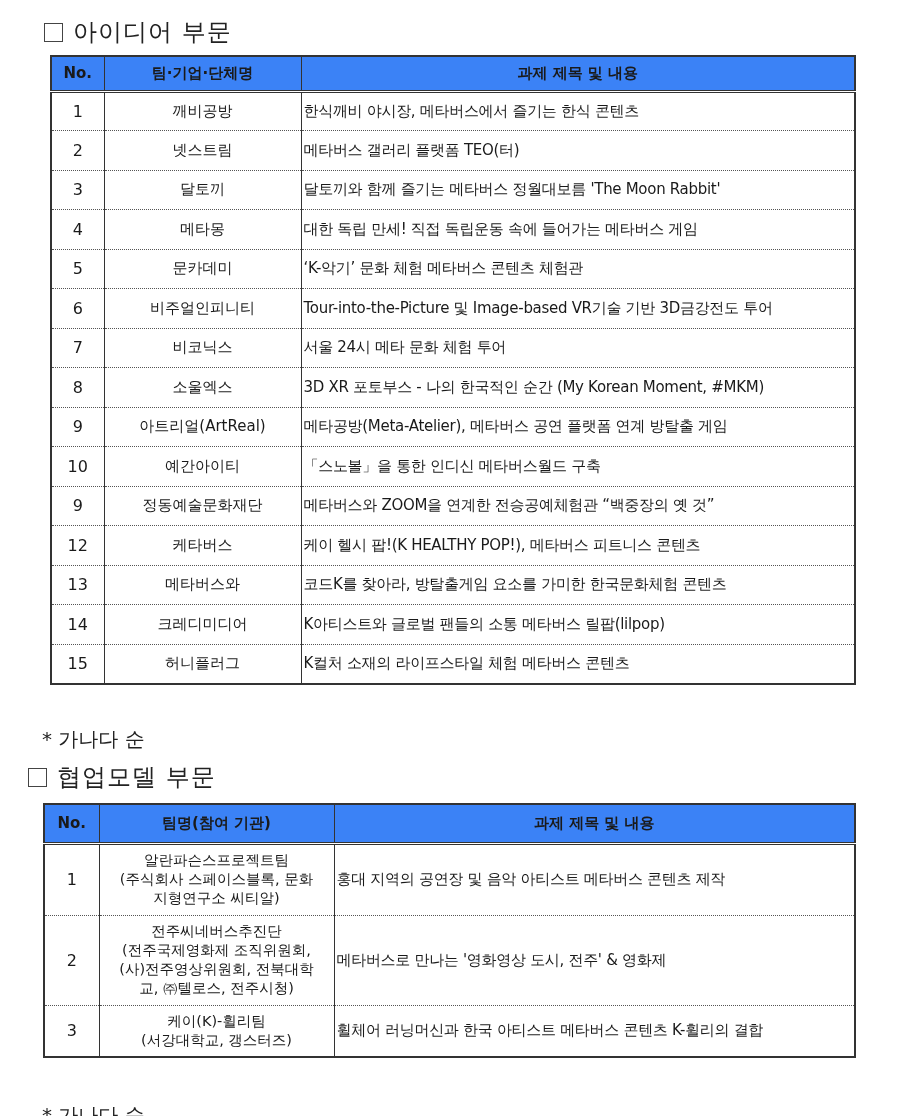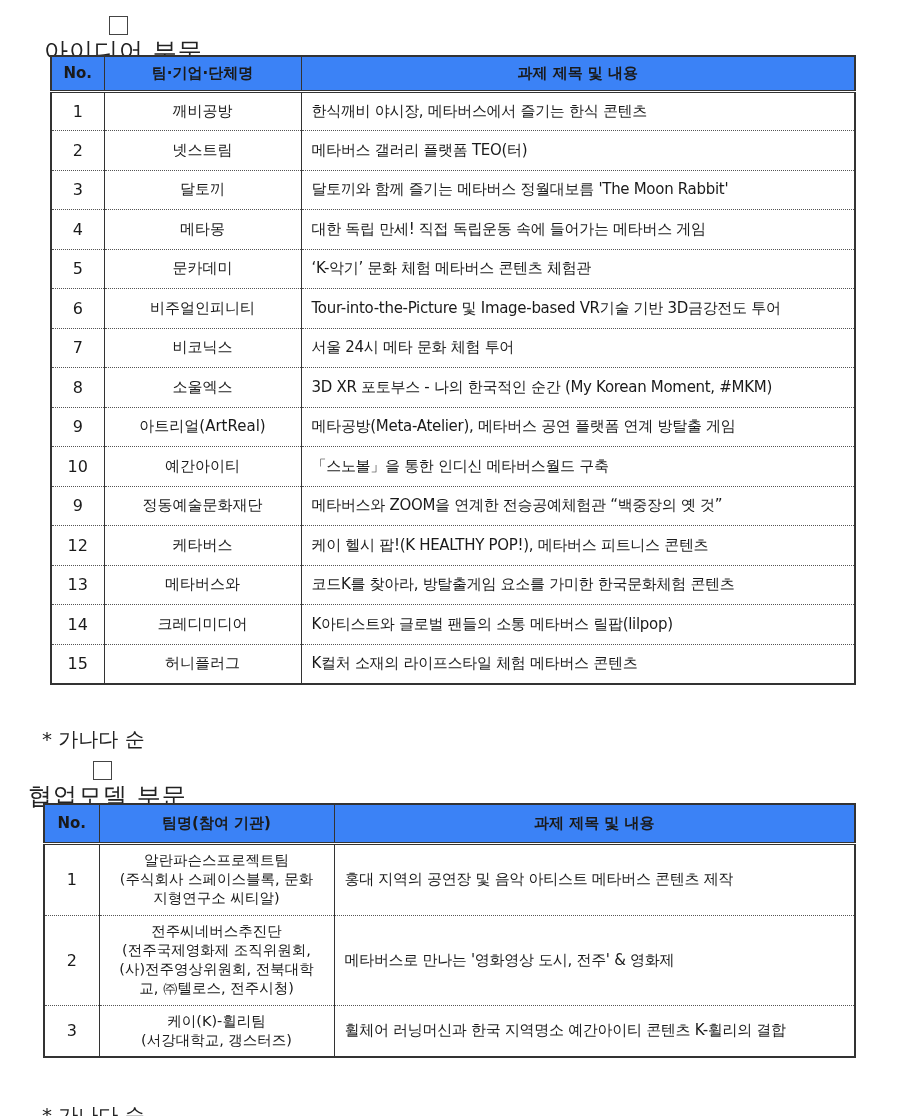--- a/index.html
+++ b/index.html
@@ -1,25 +1,25 @@
 <!DOCTYPE html>
 <html><head>
 <meta charset="utf-8">
 <style>
   html, body { margin:0; padding:0; background:#ffffff; }
   body { width:900px; height:1116px; position:relative; overflow:hidden;
          font-family:"DejaVu Sans", "Liberation Sans", sans-serif; color:#1a1a1a; }
-  .section-title { position:absolute; display:flex; align-items:center; font-size:24px; color:#222; letter-spacing:1px;flex-direction:column; }
+  .section-title { position:absolute; display:flex; align-items:center; font-size:24px; color:#222; letter-spacing:1px; }
   .checkbox-icon { display:inline-block; width:19px; height:19px; border:1.5px solid #444; box-sizing:border-box; margin-right:10px; background:#fff; }
   table.grid { position:absolute; border-collapse:collapse; table-layout:fixed; border:2.5px solid #333; }
   table.grid th { background:#3b82f6; font-weight:bold; font-size:15px; text-align:center; border:1.5px solid #333; border-bottom:3px double #333; padding:0; }
   table.grid td { font-size:15px; border-left:1.5px solid #333; border-right:1.5px solid #333; border-top:1px dotted #555; border-bottom:1px dotted #555; padding:0; vertical-align:middle; }
   table.grid td.no { text-align:center; font-size:16px; }
   table.grid td.team { text-align:center; }
-  table.grid td.content { text-align:left; padding-left:10px; white-space:nowrap; letter-spacing:-0.3px; }
+  table.grid td.content { text-align:left; padding-left:2px; white-space:nowrap; letter-spacing:-0.3px; }
   table.grid.t2 td.team { font-size:14.5px; line-height:19px;margin-left:13px; }
   .footnote { position:absolute; font-size:20px; color:#222;margin-top:36px; }
 </style>
 </head>
 <body>
 
 <div class="section-title" style="left:44px; top:16px;">
   <span class="checkbox-icon"></span>
   <span>아이디어 부문</span>
 </div>
@@ -155,18 +155,18 @@
           <div>교, ㈜텔로스, 전주시청)</div>
         </td>
         <td class="content">메타버스로 만나는 '영화영상 도시, 전주' &amp; 영화제</td>
       </tr>
       <tr style="height: 52px;">
         <td class="no">3</td>
         <td class="team">
           <div>케이(K)-휠리팀</div>
           <div>(서강대학교, 갱스터즈)</div>
         </td>
-        <td class="content">휠체어 러닝머신과 한국 지역명소 예간아이티 콘텐츠 K-휠리의 결합</td>
+        <td class="content">휠체어 러닝머신과 한국 아티스트 메타버스 콘텐츠 K-휠리의 결합</td>
       </tr>
     </tbody>
 </table>
 
 <div class="footnote" style="left:42px; top:1066px;">* 가나다 순</div>
 
 </body></html>

